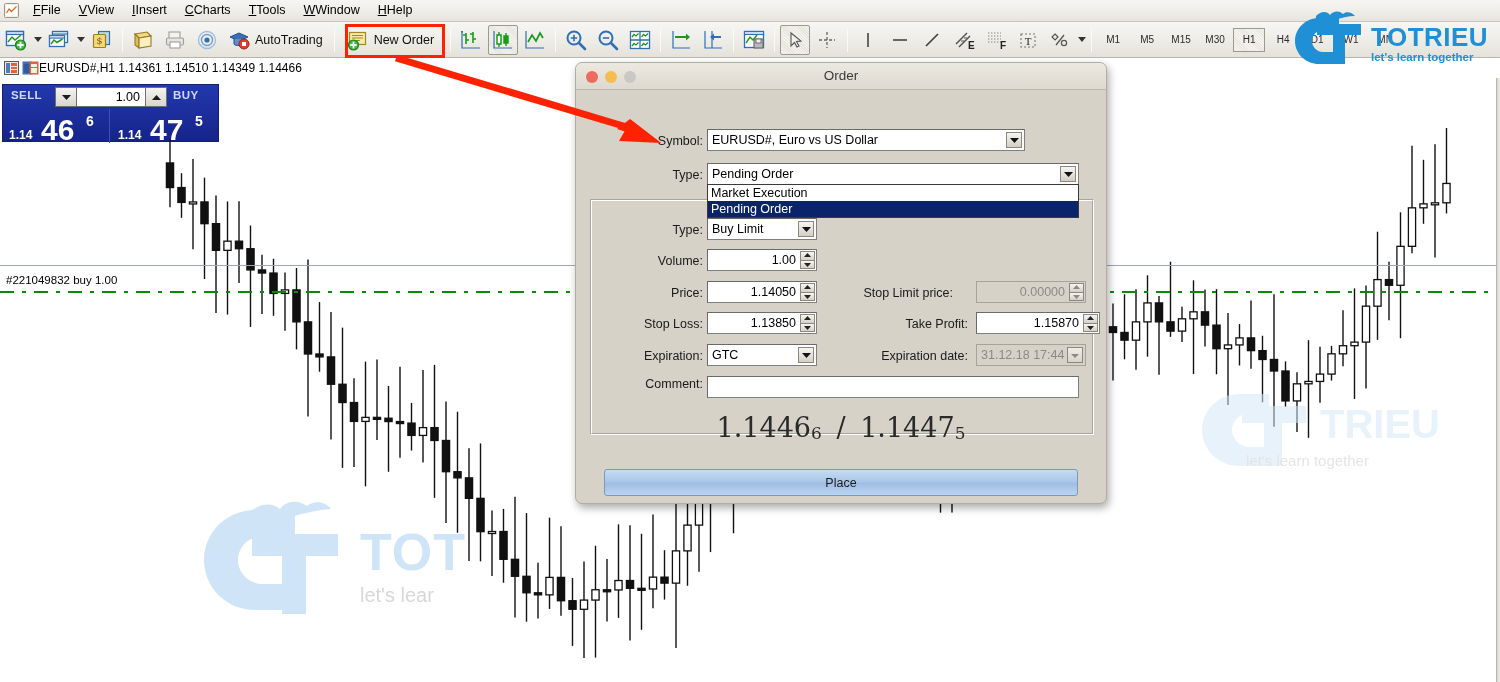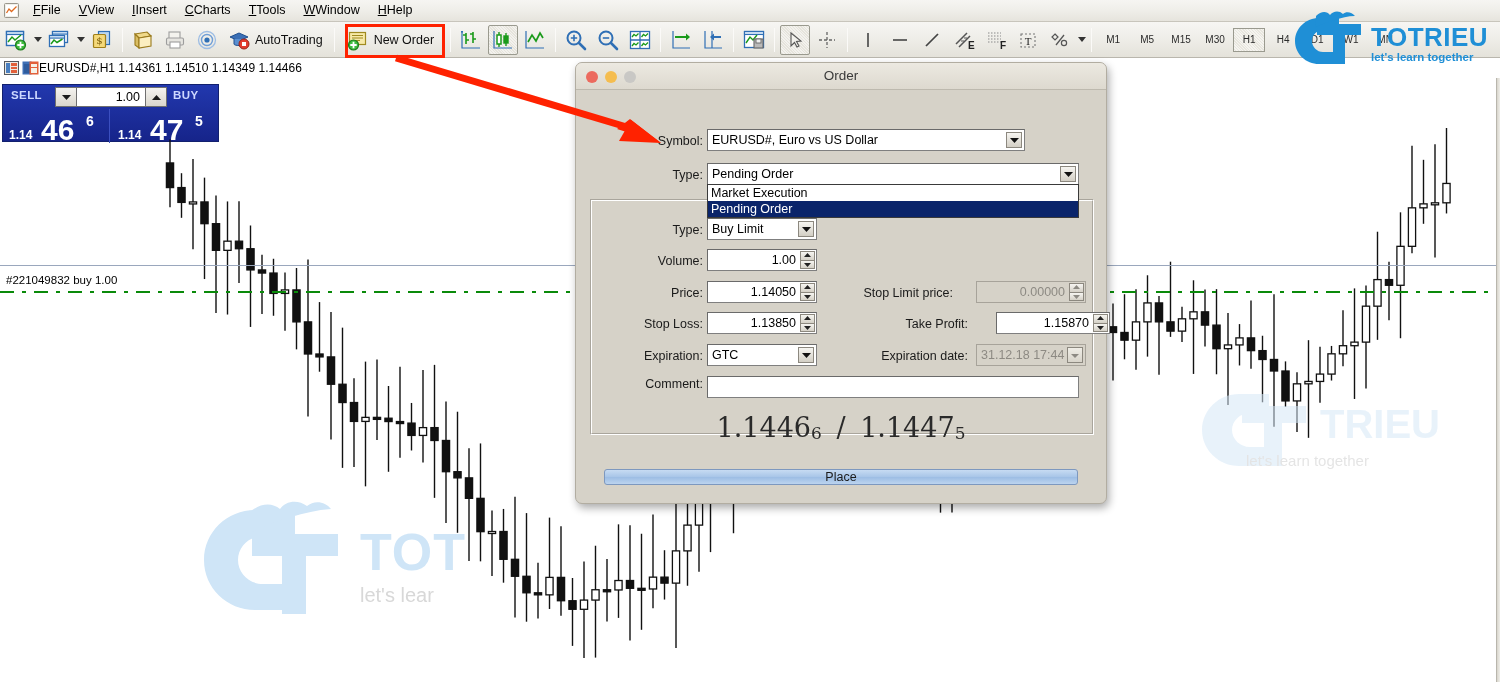--- a/index.html
+++ b/index.html
@@ -221,21 +221,21 @@
   .dd-item { height: 16px; font-size: 12.5px; color: #000; padding-left: 3px; line-height: 16px; }
   .dd-item.sel { background: #0a246a; color: #fff; }
 
   .quote {
     position: absolute; left: 0; right: 0; top: 322px; text-align: center;
     font-size: 27px; color: #2a2a2a; font-family: "DejaVu Serif", serif;
   }
   .quote sup { font-size: 17px; vertical-align: baseline; position: relative; top: 2px; }
 
   .place-btn {
-    position: absolute; left: 28px; top: 379px; width: 474px; height: 16px;
+    position: absolute; left: 28px; top: 379px; width: 474px; height: 27px;
     border: 1px solid #7d98bf; border-radius: 3px;
     background: linear-gradient(to bottom,#c7dbf2 0%, #a9c6e8 48%, #9dbde4 52%, #bcd4ef 100%);
     display: flex; align-items: center; justify-content: center;
     font-size: 12.5px; color: #1b1b1b;
   }
 
   
   .arrow-svg { position: absolute; left: 0; top: 0; width: 1500px; height: 682px; z-index: 45; pointer-events: none; }
 </style>
 </head>
@@ -930,21 +930,21 @@
             </div>
           <div>
               <svg width="7" height="5" viewBox="0 0 7 5">
                 <polygon points="0,1 7,1 3.5,5" fill="#222"></polygon>
               </svg>
             </div>
         </span>
       </div>
 
       <div class="lbl" style="left:232px; top:227px; width:160px;">Take Profit:</div>
-      <div class="field" style="left:420px; top:222px; width:114px; height:22px;">
+      <div class="field" style="left:400px; top:222px; width:124px; height:22px;">
         <span class="txt right" style="padding-right:20px;">1.15870</span>
         <span class="spin">
           <div>
               <svg width="7" height="5" viewBox="0 0 7 5">
                 <polygon points="0,4 7,4 3.5,0" fill="#222"></polygon>
               </svg>
             </div>
           <div>
               <svg width="7" height="5" viewBox="0 0 7 5">
                 <polygon points="0,1 7,1 3.5,5" fill="#222"></polygon>

